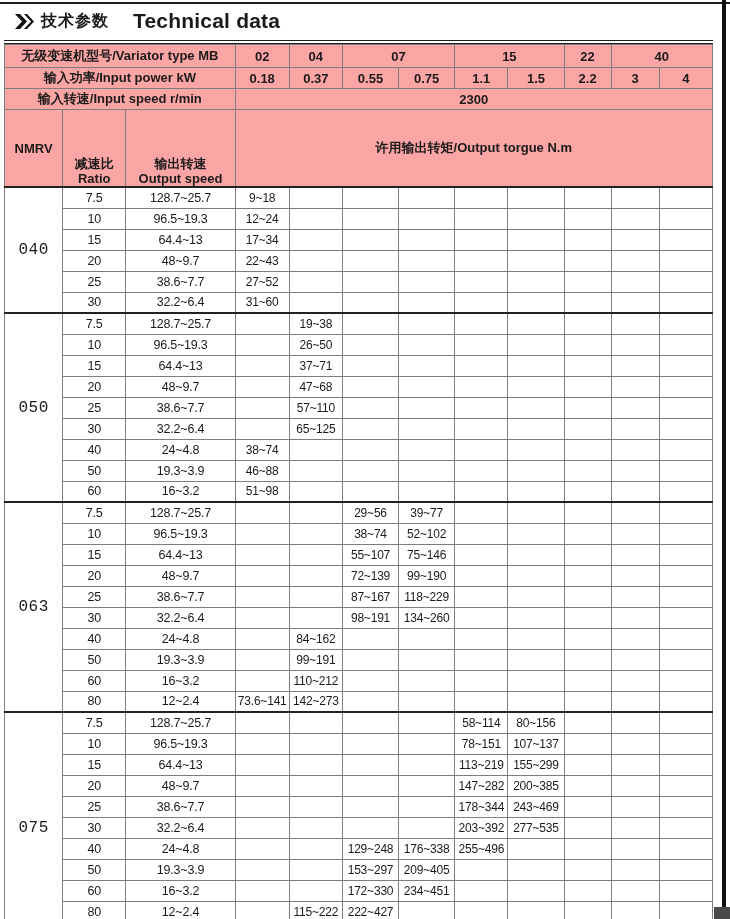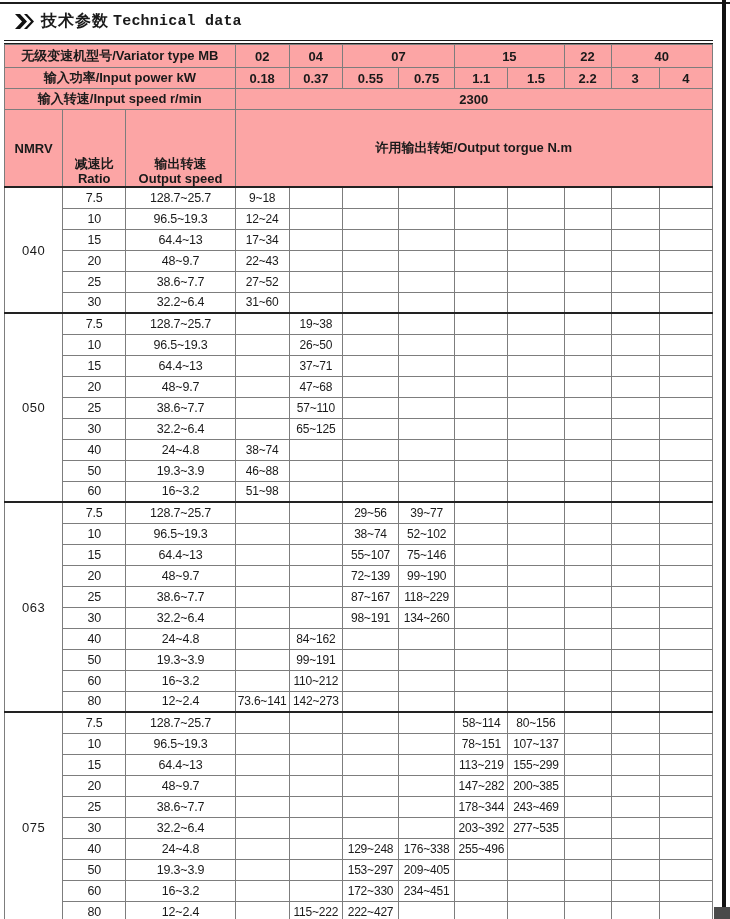--- a/index.html
+++ b/index.html
@@ -23,21 +23,21 @@
     position: absolute; left: 714px; top: 907px; width: 16px; height: 12px;
     background: #4a4a4a;
   }
   .title-row {
     position: absolute; top: 10px; left: 15px;
     display: flex; align-items: center; height: 22px;
   }
   .title-icon { display: inline-block; width: 20px; height: 15px; margin-right: 6px; }
   .title-icon svg { display: block; }
   .title-zh { font-size: 16px; font-weight: bold; letter-spacing: 1px; }
-  .title-en { font-size: 15px; font-weight: bold; margin-left: 4px; letter-spacing: 0.2px; font-family: Liberation Mono, monospace; }
+  .title-en { font-size: 21px; font-weight: bold; margin-left: 24px; letter-spacing: 0.2px; }
 
   .table-wrap {
     position: absolute; top: 40px; left: 4px; width: 709px;
     border-top: 4px double #1c1c1c;
     border-bottom: 4px double #1c1c1c;
   }
   table {
     width: 100%;
     border-collapse: collapse;
     table-layout: fixed;
@@ -57,21 +57,21 @@
     font-size: 13px;
   }
   thead tr.r1 th { height: 23px; }
   thead tr.r2 th { height: 21px; }
   thead tr.r3 th { height: 21px; }
   thead tr.r4 th { height: 39px; }
   thead { border-bottom: 2px solid #222; }
   .two-line { line-height: 15px; margin-top: 46px; }
   tbody td { height: 21px; font-size: 12px; letter-spacing: -0.2px; }
   tbody td.ratio-cell, tbody td.speed-cell { font-size: 12.5px; }
-  tbody td.model-cell { font-size: 13px; letter-spacing: 0.5px; }
+  tbody td.model-cell { font-size: 16px; letter-spacing: 0.5px; font-family: Liberation Mono, monospace; }
   tr.section-start td { border-top: 2px solid #222; }
 </style>
 </head>
 <body>
 
 <div class="top-rule"></div>
 <div class="right-rule"></div>
 <div class="corner-block"></div>
 
 <div class="title-row">

